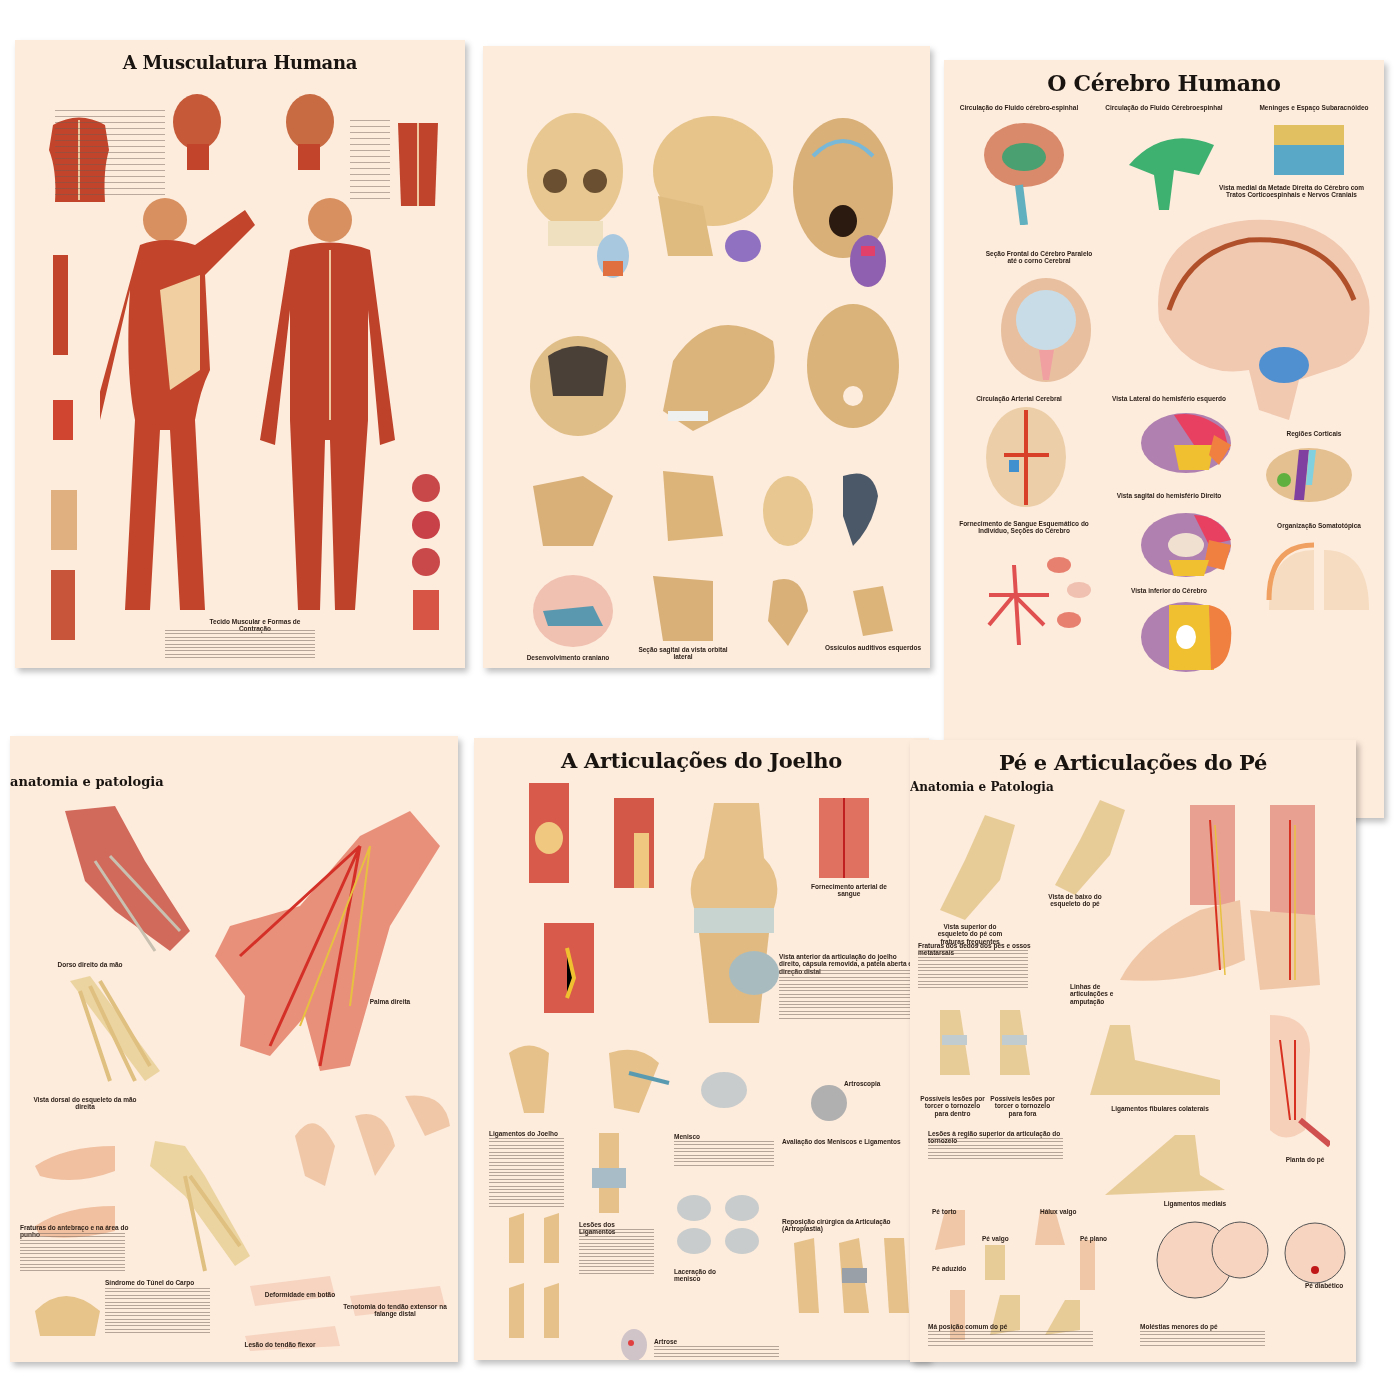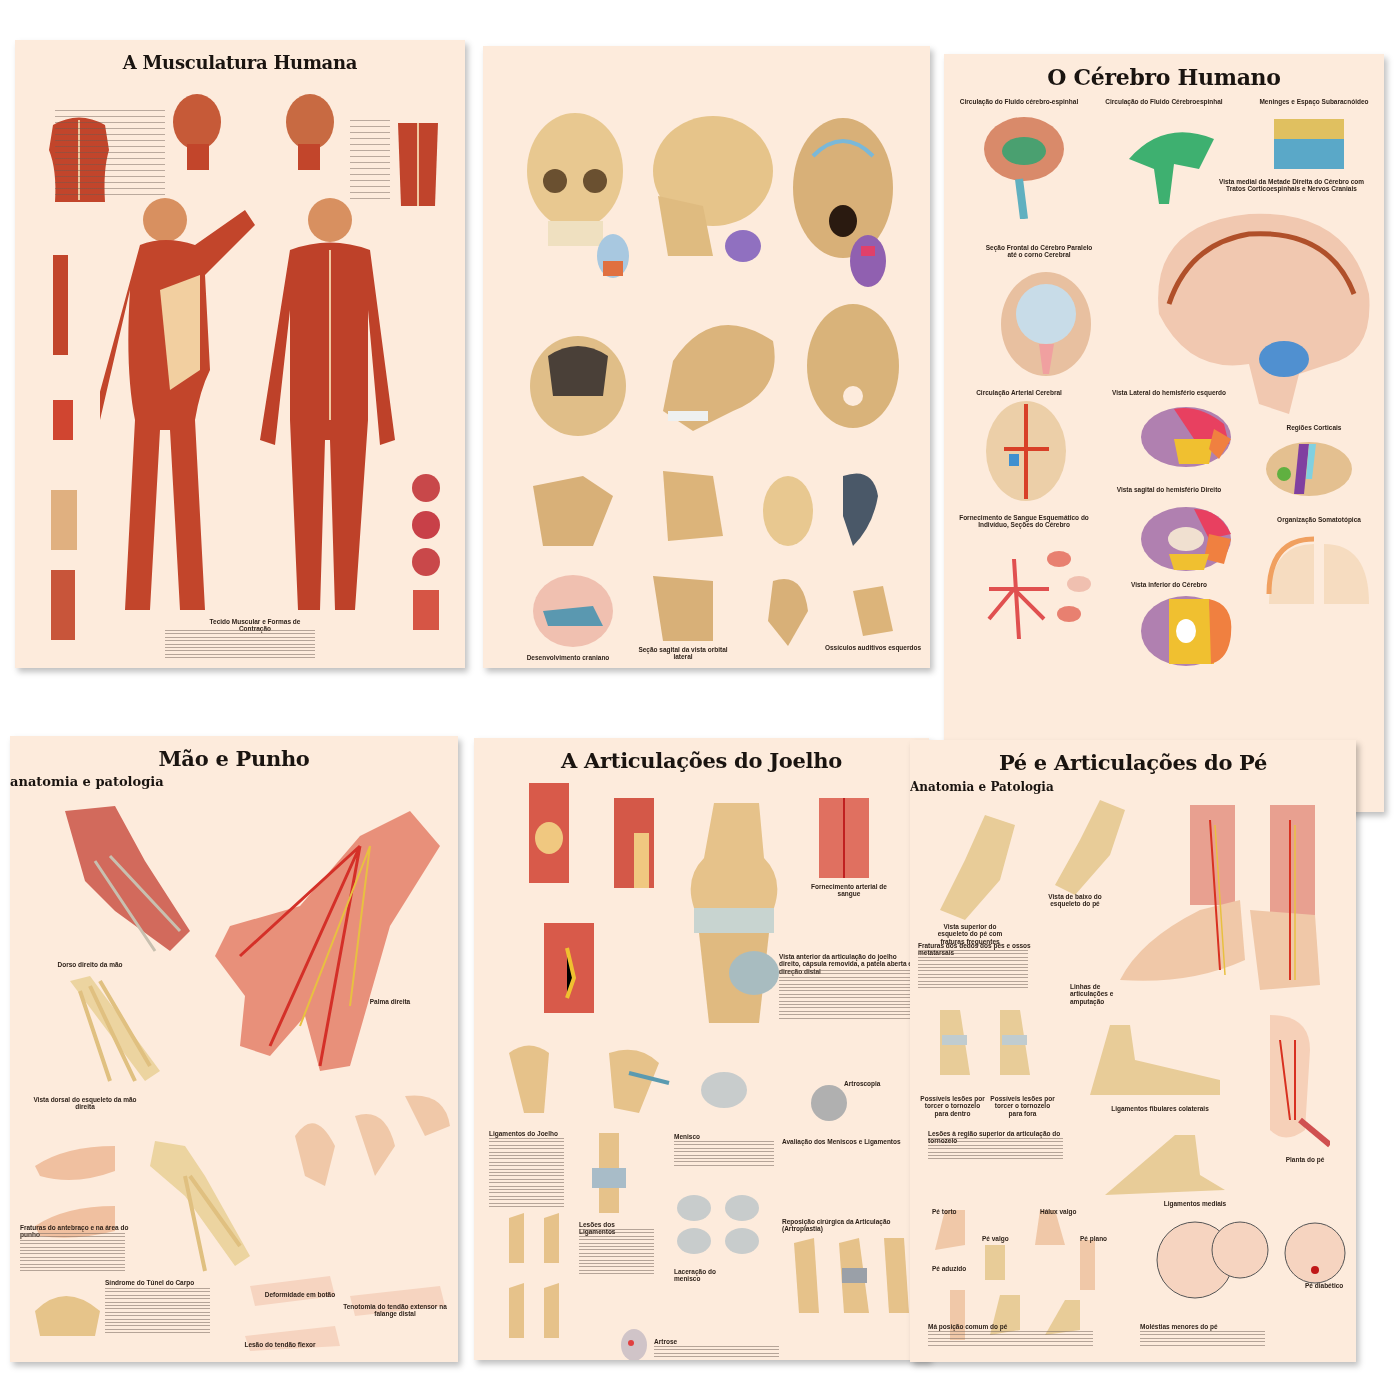--- a/index.html
+++ b/index.html
@@ -140,21 +140,21 @@
     <path d="M20 40 L70 35 L80 55 L25 55 Z" fill="#5a98b0"></path>
     <path d="M130 5 L190 10 L190 70 L140 70 Z" fill="#d8b078"></path>
     <path d="M250 10 Q280 0 285 40 L265 75 L245 50 Z" fill="#d8b078"></path>
     <path d="M330 20 L360 15 L370 60 L340 65 Z" fill="#dcb47a"></path>
   </svg>
   <div class="sec-head" style="left:35px;top:608px;width:100px;">Desenvolvimento craniano</div>
   <div class="sec-head" style="left:150px;top:600px;width:100px;">Seção sagital da vista orbital lateral</div>
   <div class="sec-head" style="left:340px;top:598px;width:100px;">Ossículos auditivos esquerdos</div>
 </div>
 
-<div class="poster" style="left:944px;top:54px;width:440px;height:758px;">
+<div class="poster" style="left:944px;top:60px;width:440px;height:758px;">
   <div class="poster-title" style="top:10px;font-size:22px;">O Cérebro Humano</div>
   <div class="sec-head" style="left:15px;top:44px;width:120px;">Circulação do Fluido cérebro-espinhal</div>
   <div class="sec-head" style="left:160px;top:44px;width:120px;">Circulação do Fluido Cérebroespinhal</div>
   <div class="sec-head" style="left:310px;top:44px;width:120px;">Meninges e Espaço Subaracnóideo</div>
 
   <svg class="fig" style="left:35px;top:55px" width="90" height="110">
     <ellipse cx="45" cy="40" rx="40" ry="32" fill="#d98a6a"></ellipse>
     <ellipse cx="45" cy="42" rx="22" ry="14" fill="#4aa070"></ellipse>
     <path d="M40 70 L45 110" stroke="#60b0c0" stroke-width="8"></path>
   </svg>
@@ -223,21 +223,20 @@
   <div class="sec-head" style="left:165px;top:527px;width:120px;">Vista inferior do Cérebro</div>
   <svg class="fig" style="left:195px;top:540px" width="95" height="75">
     <ellipse cx="47" cy="37" rx="45" ry="35" fill="#b080b0"></ellipse>
     <path d="M30 5 L70 5 L75 70 L30 70 Z" fill="#f0c030"></path>
     <path d="M70 5 Q95 10 92 40 Q90 65 72 70 Z" fill="#f08040"></path>
     <ellipse cx="47" cy="37" rx="10" ry="12" fill="#fff"></ellipse>
   </svg>
 </div>
 
 <div class="poster" style="left:10px;top:736px;width:448px;height:626px;">
-  <div class="poster-title" style="top:10px;font-size:21px;">Mão e Punho</div>
   <div class="poster-subtitle" style="top:38px;font-size:13px;">anatomia e patologia</div>
 
   <svg class="fig" style="left:45px;top:65px" width="140" height="160">
     <path d="M10 10 L60 5 L90 60 L135 130 L115 150 L60 110 L30 80 Z" fill="#d26a5c"></path>
     <path d="M40 60 L100 150 M55 55 L125 130" stroke="#c8c0b0" stroke-width="3"></path>
   </svg>
   <div class="sec-head" style="left:40px;top:225px;width:80px;">Dorso direito da mão</div>
   <svg class="fig" style="left:200px;top:70px" width="230" height="270">
     <path d="M200 5 L230 40 L180 120 L140 260 L110 265 L95 210 L60 250 L30 240 L35 190 L5 150 L20 120 L90 100 L150 30 Z" fill="#e8907a"></path>
     <path d="M150 40 L110 260 M150 40 L60 240 M150 40 L30 150" stroke="#d43028" stroke-width="3" fill="none"></path>

